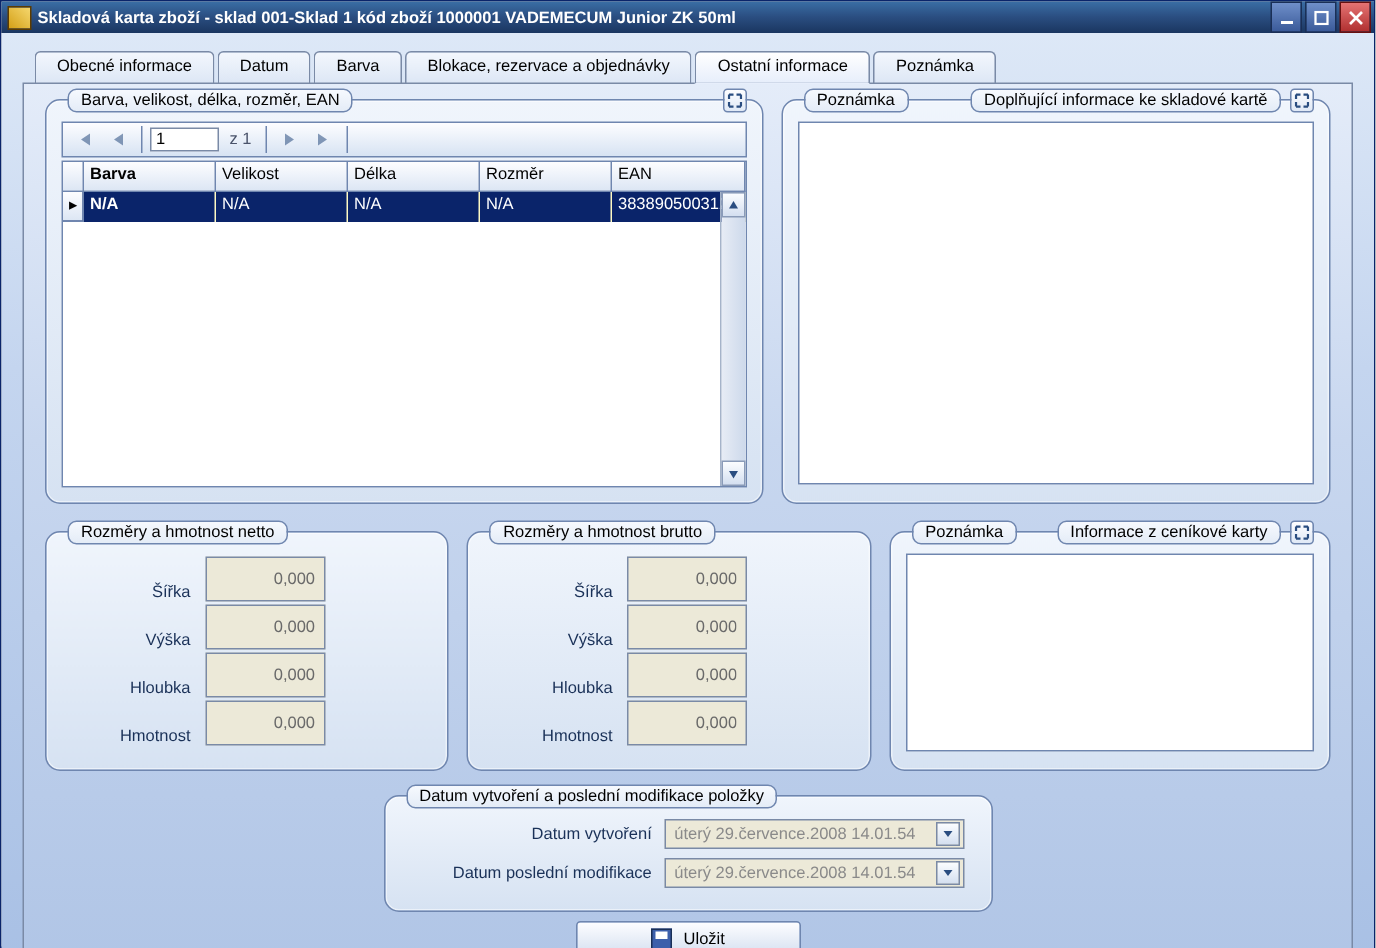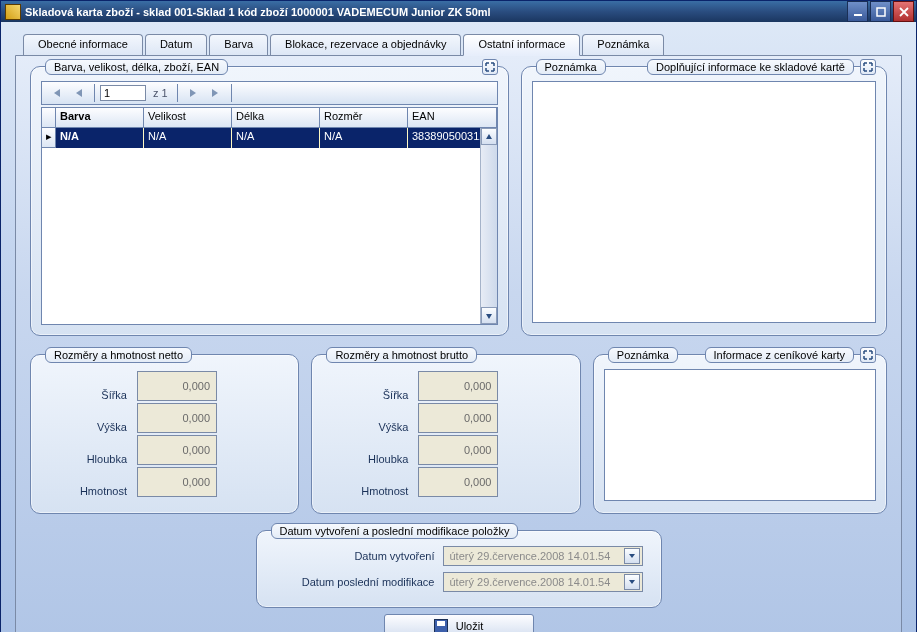--- a/index.html
+++ b/index.html
@@ -159,21 +159,21 @@
       <div class="tab">Barva</div>
       <div class="tab">Blokace, rezervace a objednávky</div>
       <div class="tab active">Ostatní informace</div>
       <div class="tab">Poznámka</div>
     </div>
 
     <div class="tabpage">
 
       <div class="row1">
         <div class="group ean-group">
-          <div class="legend">Barva, velikost, délka, zboží, EAN</div>
+          <div class="legend">Barva, velikost, délka, rozměr, EAN</div>
           <div class="rlegend">
               <div class="grp-icon">
                 <svg viewBox="0 0 10 10">
                   <path d="M1 1h3M1 1v3M9 9h-3M9 9v-3M9 1h-3M9 1v3M1 9h3M1 9v-3"></path>
                 </svg>
               </div>
             </div>
 
           <div class="navbar">
             <div class="navbtn">

